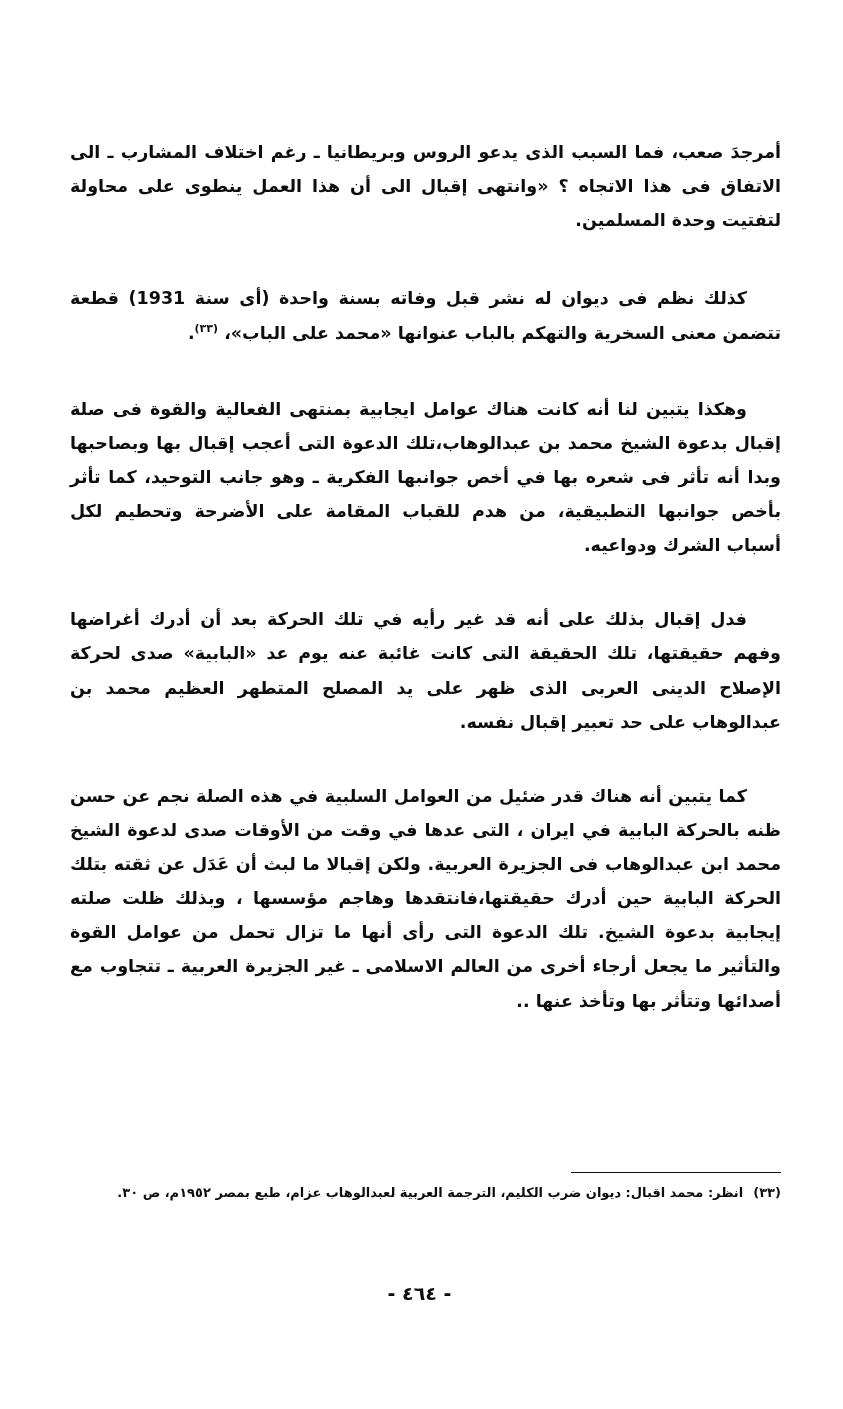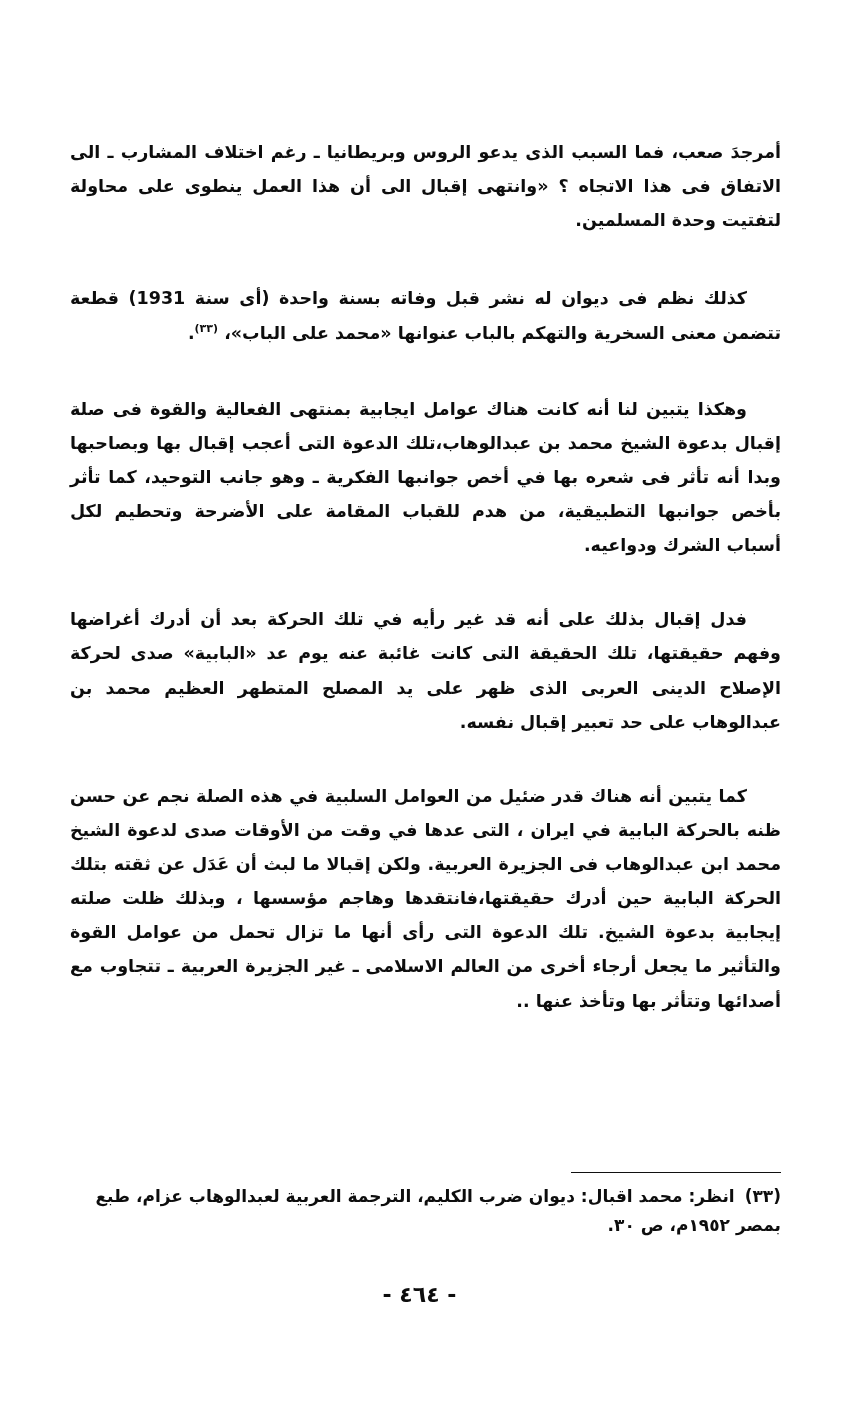--- a/index.html
+++ b/index.html
@@ -61,36 +61,36 @@
     top: 1172px;
   }
   .footnote-rule {
     width: 210px;
     height: 1px;
     background: #111;
     margin: 0 0 9px 0;
     border: 0;
   }
   .footnote {
-    font-size: 17px;
+    font-size: 13px;
     line-height: 1.7;
     font-weight: 600;
     text-align: right;
     direction: rtl;
   }
   .footnote .fnum {
     margin-left: 10px;
   }
   .page-number {
     position: absolute;
     top: 1282px;
     left: 0;
     right: 4px;
     text-align: center;
-    font-size: 22px;
+    font-size: 19px;
     font-weight: 700;
     letter-spacing: 1px;
   }
 </style>
 </head>
 <body>
 
 <div class="page">
 
   <div class="content">

